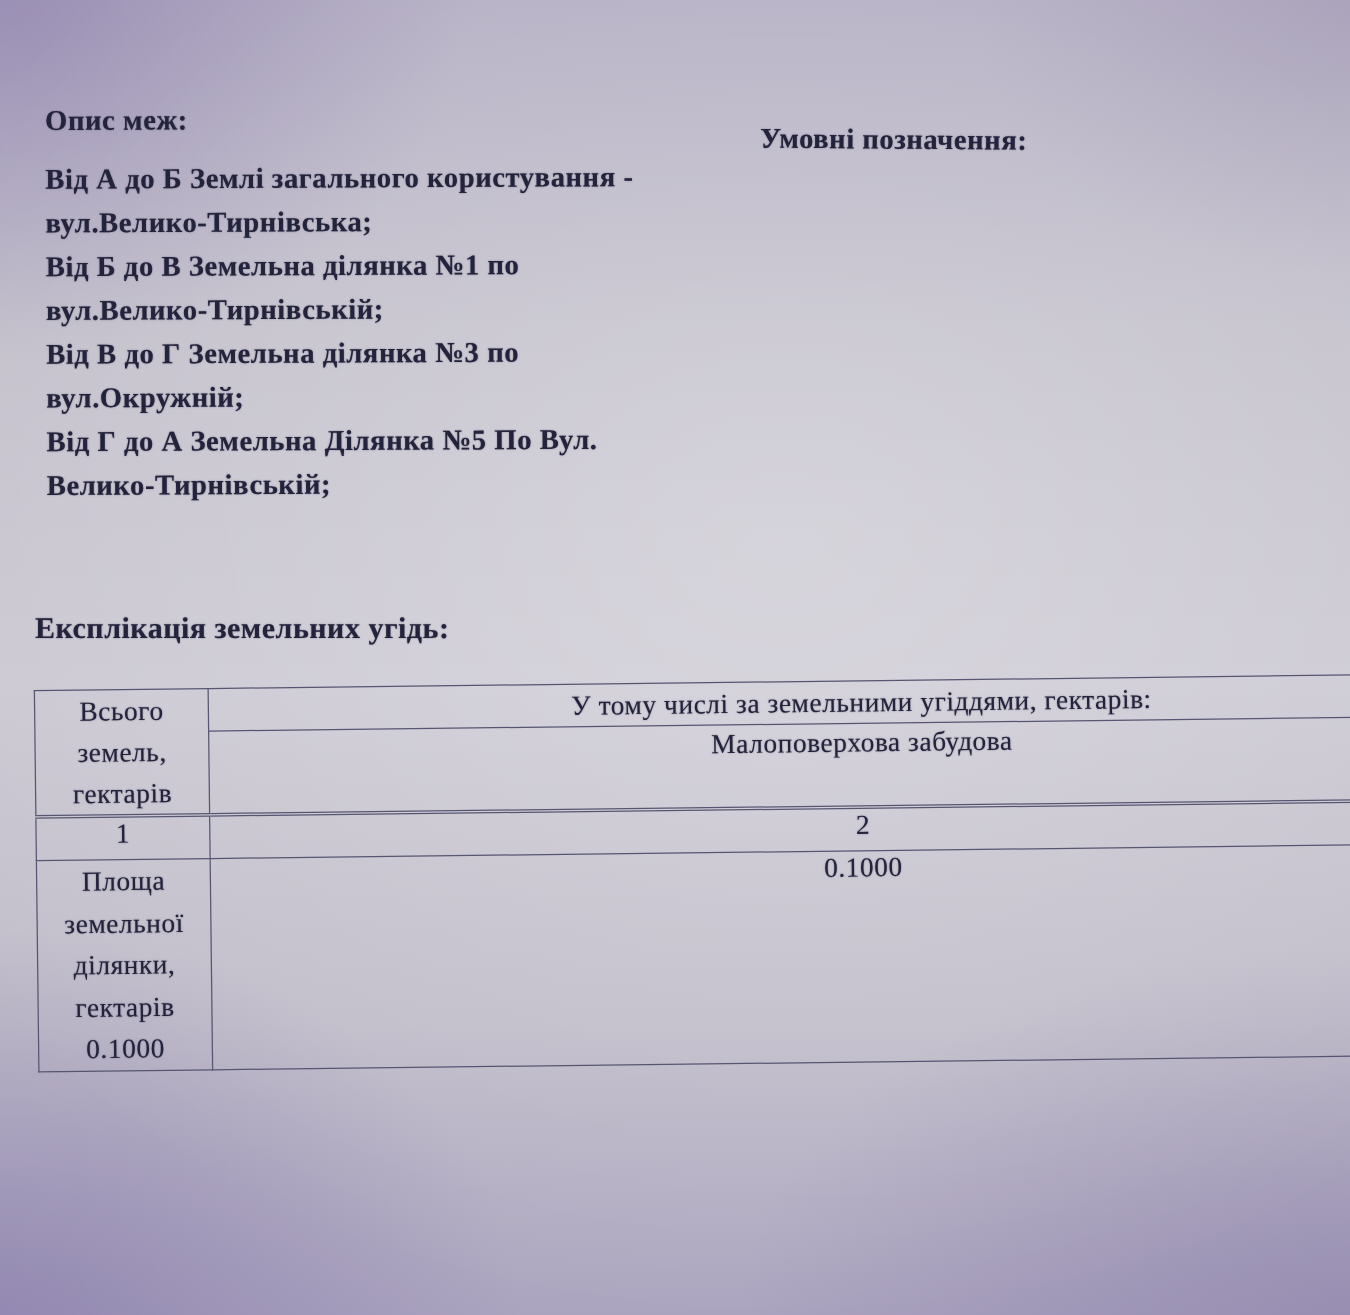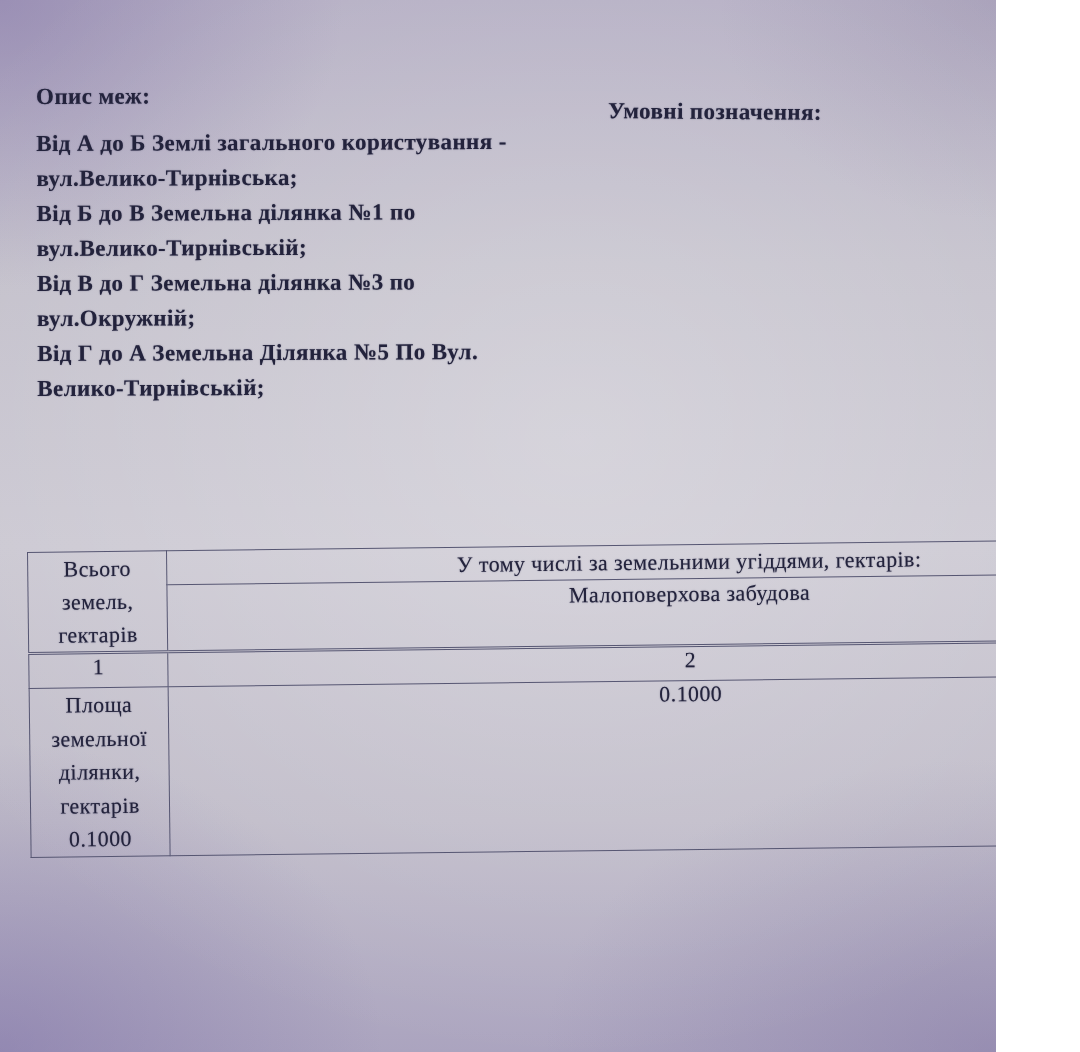--- a/index.html
+++ b/index.html
@@ -6,21 +6,21 @@
     --paper-tint:#c6c3cd;
     --ink:#23233c;
     --table-line:#565672;
   }
   html,body{margin:0;padding:0;}
   body{
     width:1080px;height:1052px;overflow:hidden;
     font-family:"Liberation Serif","DejaVu Serif",serif;
   }
   .photo{
-    position:relative;width:996px;height:1052px;overflow:hidden;
+    position:relative;width:1080px;height:1052px;overflow:hidden;
     background:
       radial-gradient(120% 95% at 58% 42%, rgba(255,255,255,0.25), rgba(255,255,255,0) 62%),
       radial-gradient(48% 38% at 0% 0%, rgba(118,100,160,0.42), rgba(118,100,160,0) 72%),
       radial-gradient(55% 42% at 0% 100%, rgba(110,95,158,0.40), rgba(110,95,158,0) 70%),
       radial-gradient(65% 40% at 100% 100%, rgba(112,98,152,0.34), rgba(112,98,152,0) 70%),
       radial-gradient(40% 30% at 100% 0%, rgba(125,112,150,0.22), rgba(125,112,150,0) 70%),
       linear-gradient(180deg,#b5afc4 0%,#c3c0cb 25%,#cbc8d2 52%,#c0bcc9 78%,#aba4bf 100%);
   }
   .content{
     position:absolute;inset:0;
@@ -83,20 +83,21 @@
       <div class="bline">Від Б до В Земельна ділянка №1 по</div>
       <div class="bline">вул.Велико-Тирнівській;</div>
       <div class="bline">Від В до Г Земельна ділянка №3 по</div>
       <div class="bline">вул.Окружній;</div>
       <div class="bline">Від Г до А Земельна Ділянка №5 По Вул.</div>
       <div class="bline">Велико-Тирнівській;</div>
     </div>
 
     <div class="legend-title ink">Умовні позначення:</div>
 
+    <div class="expl-title ink">Експлікація земельних угідь:</div>
 
     <table class="etable ink">
       <tbody>
           <tr class="row-head1">
         <td class="c1 cell-total" rowspan="2">Всього
 земель,
 гектарів</td>
         <td>У тому числі за земельними угіддями, гектарів:</td>
       </tr>
       <tr class="row-head2">

